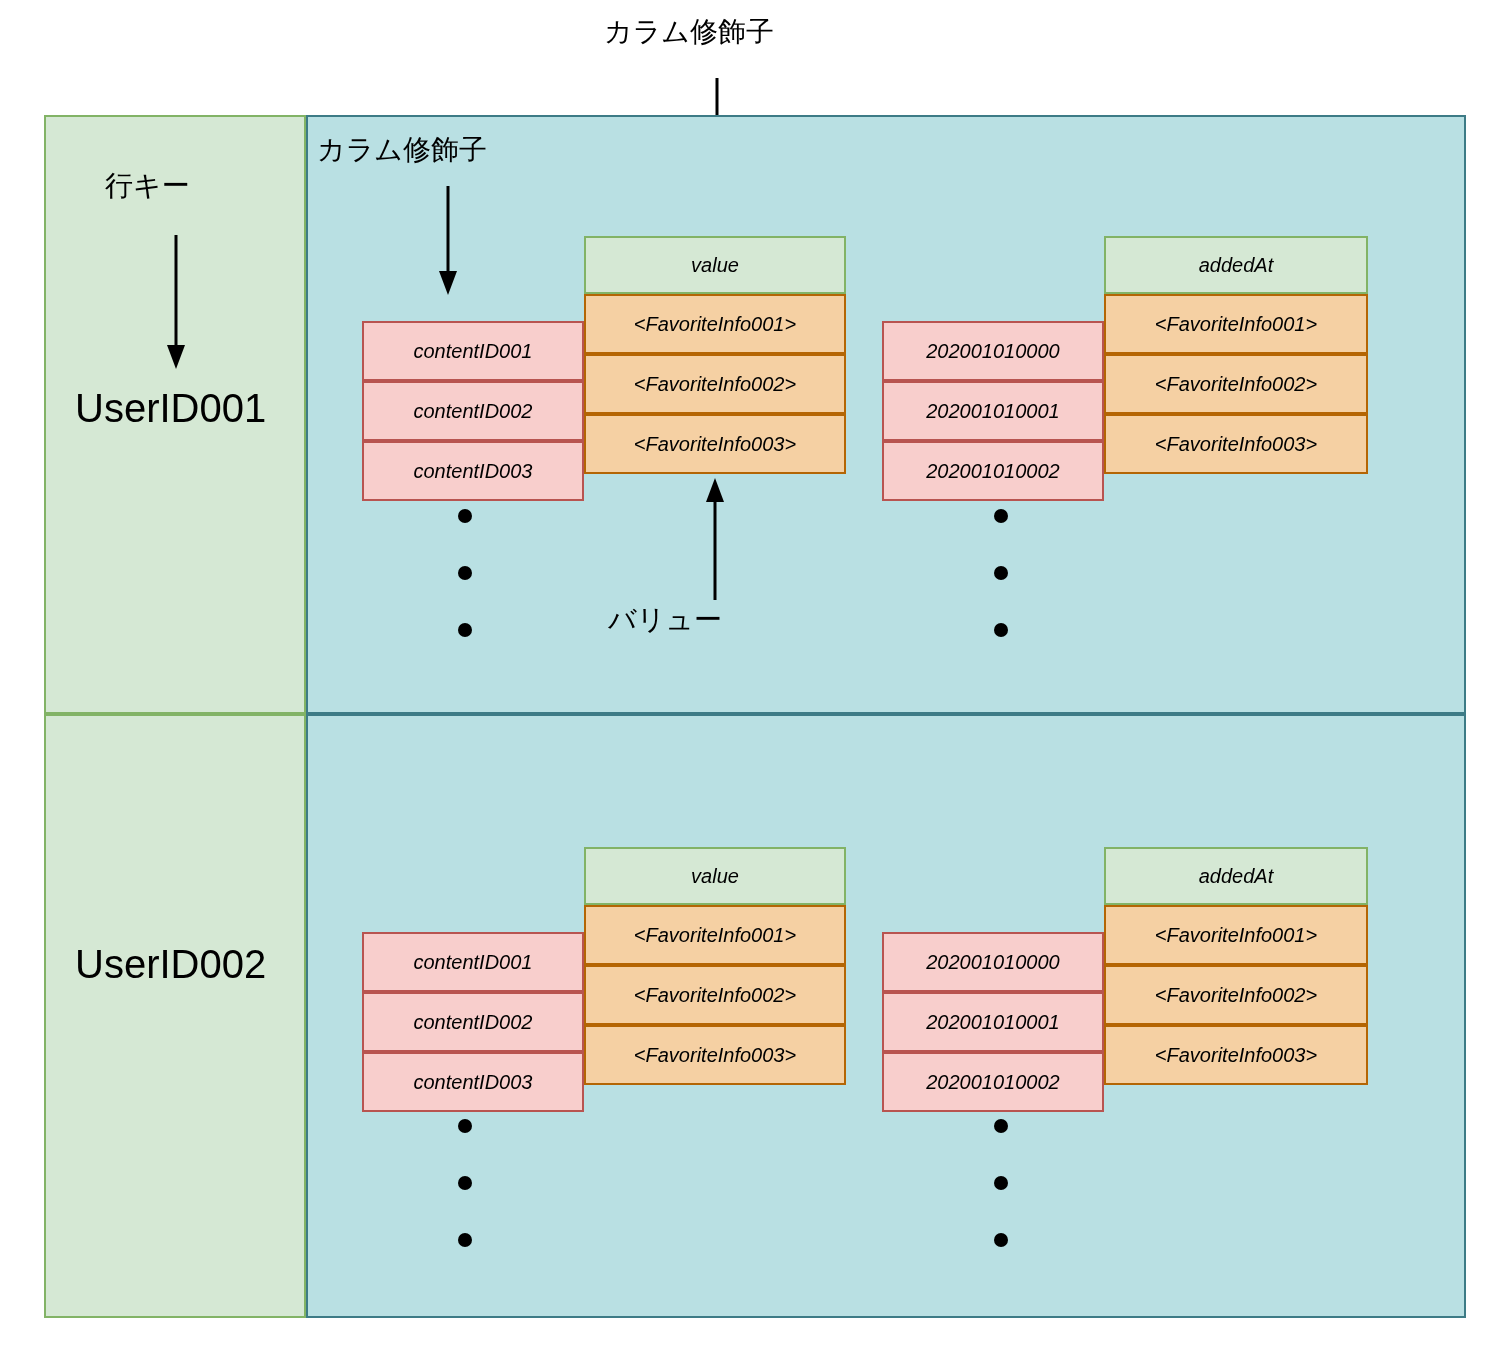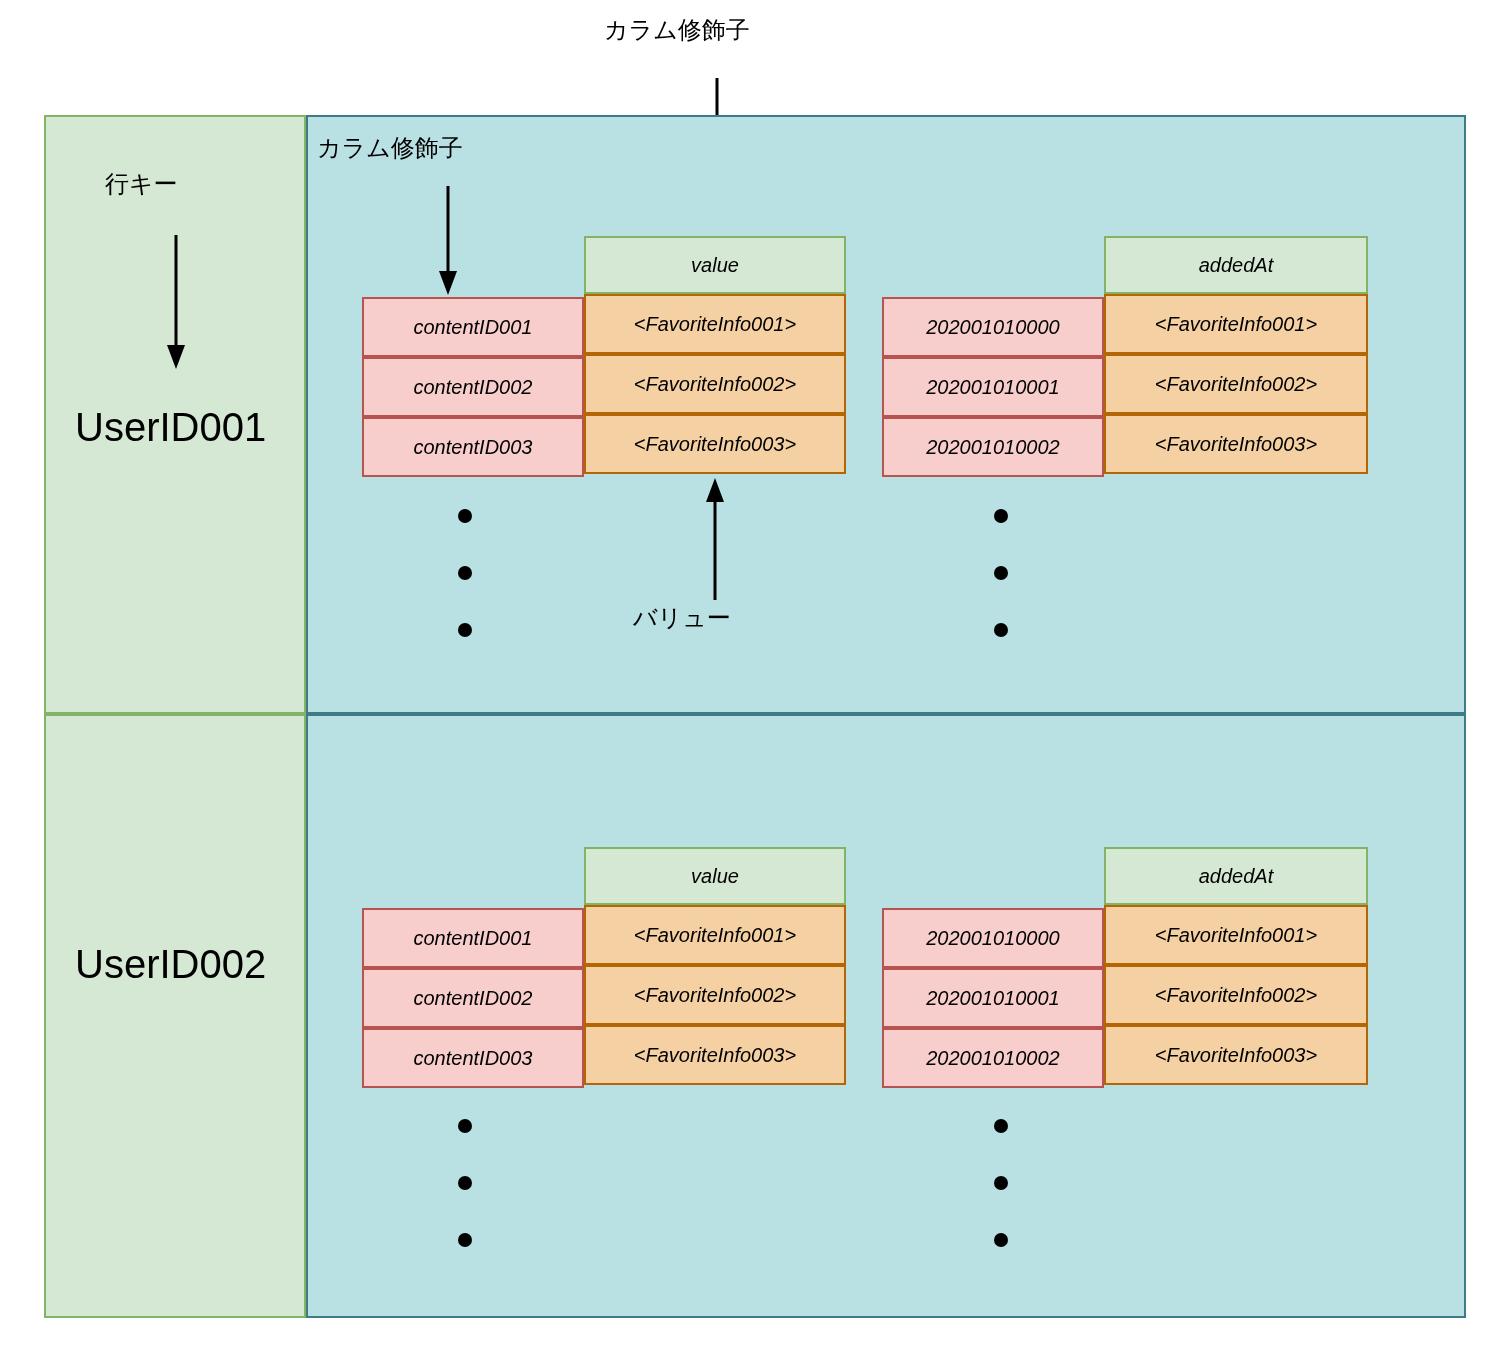--- a/index.html
+++ b/index.html
@@ -6,31 +6,31 @@
   body{width:1498px;height:1352px;position:relative;
        font-family:"Liberation Sans","DejaVu Sans",sans-serif;color:#000;}
   .stage{position:absolute;left:0;top:0;width:1498px;height:1352px;overflow:hidden;}
 
   
   .rowkey-panel{position:absolute;background:#d5e8d4;border:2px solid #82b366;box-sizing:border-box;}
   .cf-panel{position:absolute;background:#b9e0e3;border:2px solid #3d7b86;box-sizing:border-box;}
 
   
   .lbl{position:absolute;white-space:nowrap;}
-  .lbl-jp{font-size:24px;line-height:1;}
+  .lbl-jp{font-size:28px;line-height:1;}
   .lbl-user{font-size:40px;line-height:1;}
 
   
   .arrow{position:absolute;overflow:visible;}
 
   
   .cell{position:absolute;box-sizing:border-box;display:flex;align-items:center;
         justify-content:center;font-size:20px;line-height:1.1;text-align:center;font-style:italic;}
   .hdr{background:#d5e8d4;border:2px solid #82b366;}
-  .key{background:#f8cecc;border:2px solid #b85450;}
+  .key{background:#f8cecc;border:2px solid #b85450;margin-top:24px;}
   .val{background:#f5d0a3;border:2px solid #b46504;}
 
   
   .dot{position:absolute;width:14px;height:14px;border-radius:50%;background:#000;}
 </style>
 </head>
 <body>
 
 <div class="stage">
 
@@ -43,21 +43,21 @@
 
   <div class="rowkey-panel" style="left:44px;top:115px;width:262px;height:599px;"></div>
 
   <div class="lbl lbl-jp" style="left:105px;top:172px;">行キー</div>
 
   <svg class="arrow" style="left:164px;top:235px;width:24px;height:135px;" viewBox="0 0 24 135">
     <line x1="12" y1="0" x2="12" y2="118" stroke="#000" stroke-width="3"></line>
     <polygon points="12,134 3,110 21,110" fill="#000"></polygon>
   </svg>
 
-  <div class="lbl lbl-user" style="left:75px;top:407px;">UserID001</div>
+  <div class="lbl lbl-user" style="left:75px;top:388px;">UserID001</div>
 
   <div class="cf-panel" style="left:306px;top:115px;width:1160px;height:599px;"></div>
 
   <div class="lbl lbl-jp" style="left:317px;top:136px;">カラム修飾子</div>
 
   <svg class="arrow" style="left:436px;top:186px;width:24px;height:110px;" viewBox="0 0 24 110">
     <line x1="12" y1="0" x2="12" y2="93" stroke="#000" stroke-width="3"></line>
     <polygon points="12,109 3,85 21,85" fill="#000"></polygon>
   </svg>
 
@@ -73,21 +73,21 @@
   <div class="cell val" style="left:584px;top:414px;width:262px;height:60px;">&lt;FavoriteInfo003&gt;</div>
 
   <div class="dot" style="left:458px;top:509px;"></div>
   <div class="dot" style="left:458px;top:566px;"></div>
   <div class="dot" style="left:458px;top:623px;"></div>
 
   <svg class="arrow" style="left:703px;top:478px;width:24px;height:122px;" viewBox="0 0 24 122">
     <line x1="12" y1="122" x2="12" y2="16" stroke="#000" stroke-width="3"></line>
     <polygon points="12,0 3,24 21,24" fill="#000"></polygon>
   </svg>
-  <div class="lbl lbl-jp" style="left:633px;top:606px;">バリュー</div>
+  <div class="lbl lbl-jp" style="left:608px;top:606px;">バリュー</div>
 
   <div class="cell hdr" style="left:1104px;top:236px;width:264px;height:58px;">addedAt</div>
 
   <div class="cell key" style="left:882px;top:297px;width:222px;height:60px;">202001010000</div>
   <div class="cell val" style="left:1104px;top:294px;width:264px;height:60px;">&lt;FavoriteInfo001&gt;</div>
 
   <div class="cell key" style="left:882px;top:357px;width:222px;height:60px;">202001010001</div>
   <div class="cell val" style="left:1104px;top:354px;width:264px;height:60px;">&lt;FavoriteInfo002&gt;</div>
 
   <div class="cell key" style="left:882px;top:417px;width:222px;height:60px;">202001010002</div>

